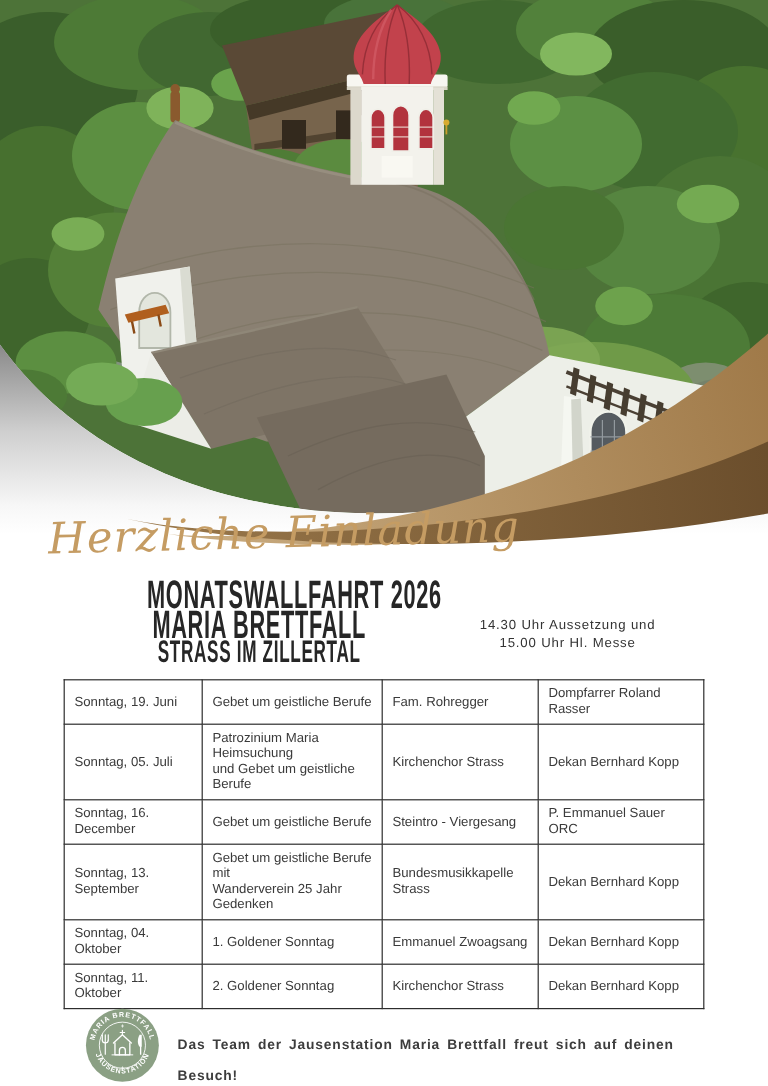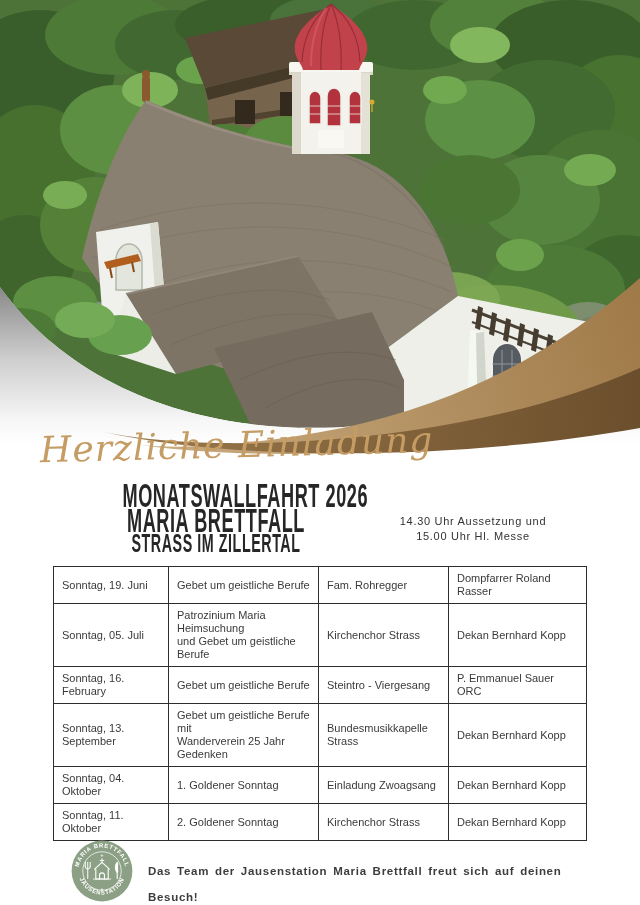--- a/index.html
+++ b/index.html
@@ -266,36 +266,36 @@
         <td>Dompfarrer Roland Rasser</td>
       </tr>
       <tr>
         <td>Sonntag, 05. Juli</td>
         <td>Patrozinium Maria Heimsuchung
 und Gebet um geistliche Berufe</td>
         <td>Kirchenchor Strass</td>
         <td>Dekan Bernhard Kopp</td>
       </tr>
       <tr>
-        <td>Sonntag, 16. February</td>
+        <td>Sonntag, 16. December</td>
         <td>Gebet um geistliche Berufe</td>
         <td>Steintro - Viergesang</td>
         <td>P. Emmanuel Sauer ORC</td>
       </tr>
       <tr>
         <td>Sonntag, 13. September</td>
         <td>Gebet um geistliche Berufe mit
 Wanderverein 25 Jahr Gedenken</td>
         <td>Bundesmusikkapelle Strass</td>
         <td>Dekan Bernhard Kopp</td>
       </tr>
       <tr>
         <td>Sonntag, 04. Oktober</td>
         <td>1. Goldener Sonntag</td>
-        <td>Einladung Zwoagsang</td>
+        <td>Emmanuel Zwoagsang</td>
         <td>Dekan Bernhard Kopp</td>
       </tr>
       <tr>
         <td>Sonntag, 11. Oktober</td>
         <td>2. Goldener Sonntag</td>
         <td>Kirchenchor Strass</td>
         <td>Dekan Bernhard Kopp</td>
       </tr>
 
     </tbody>

